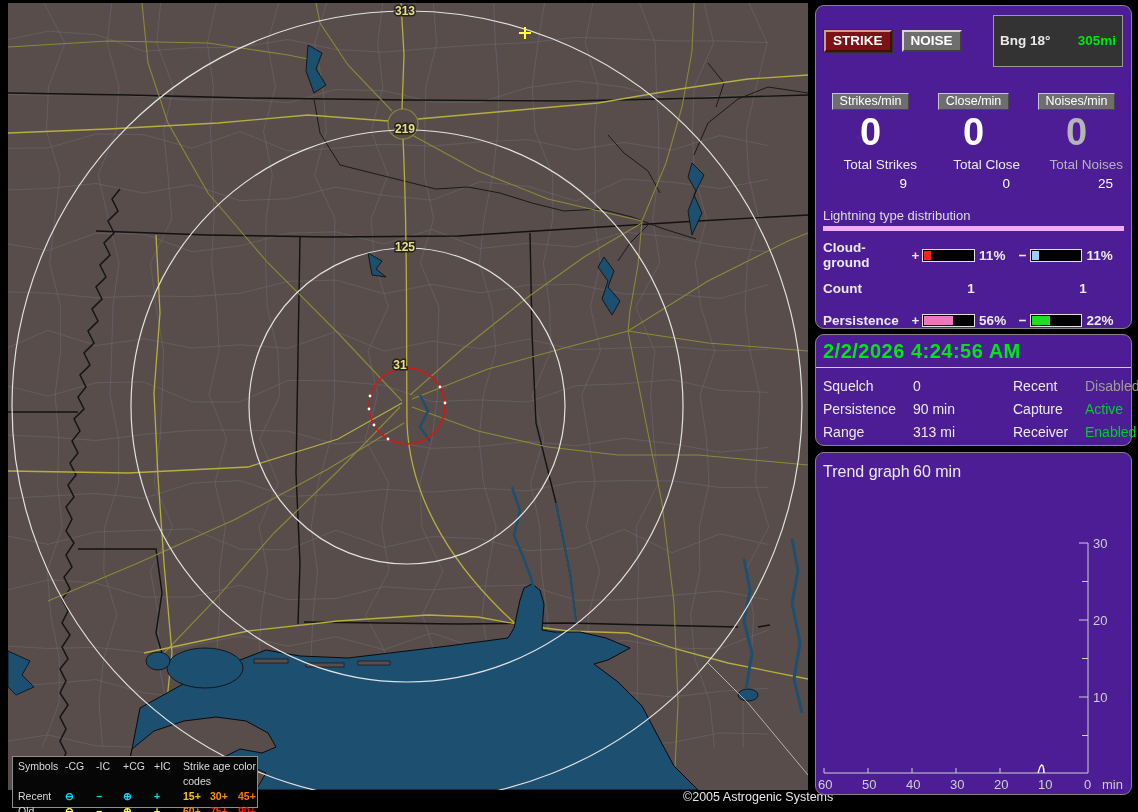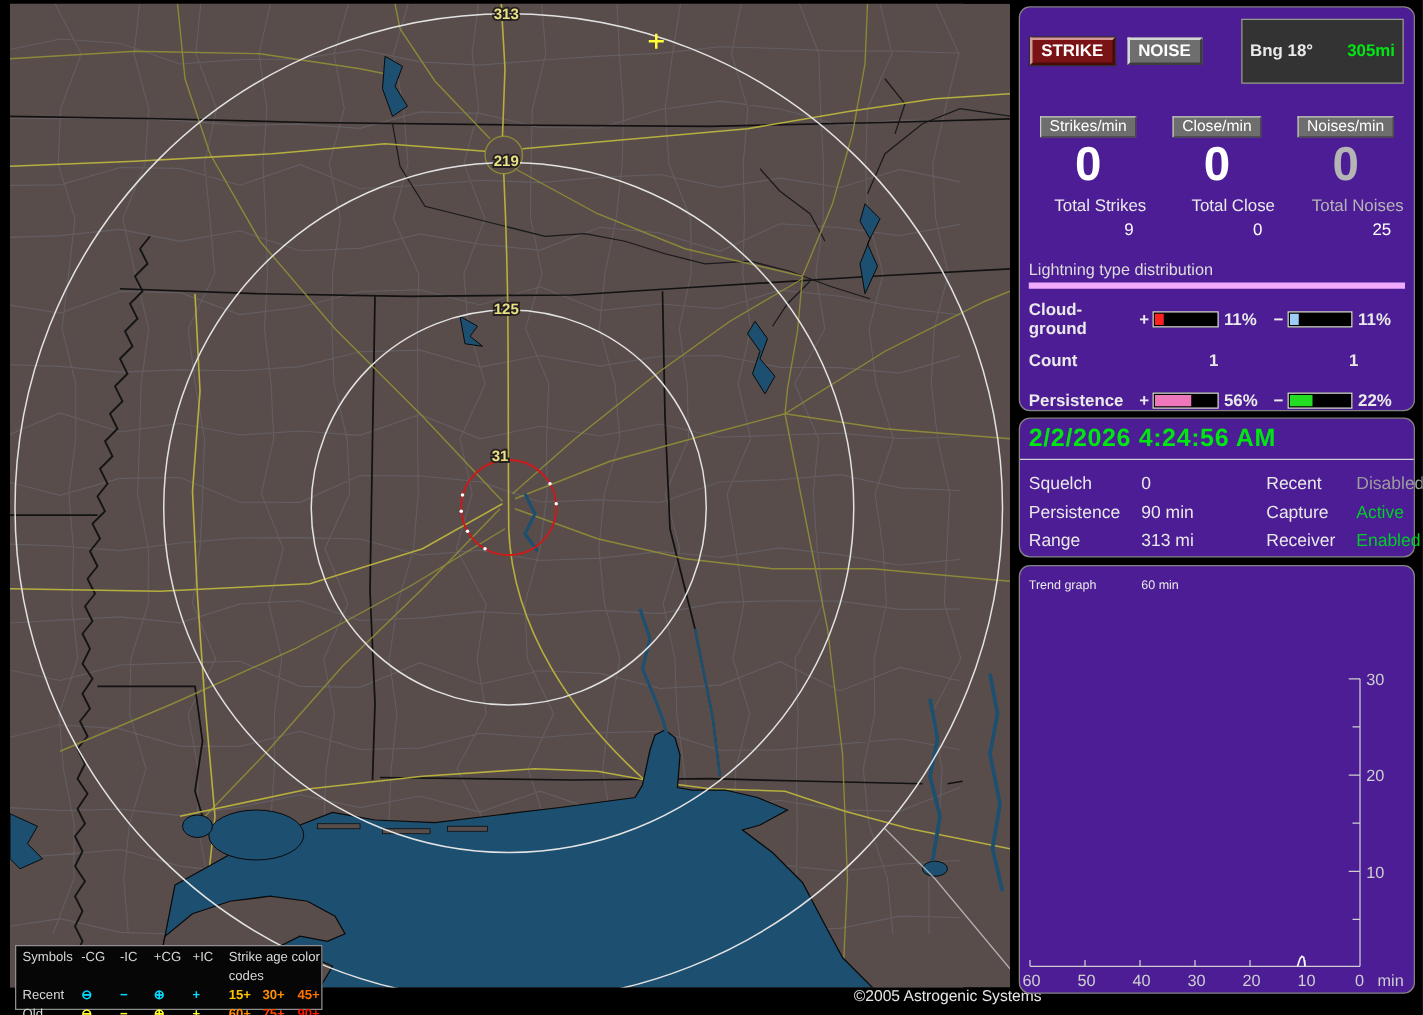--- a/index.html
+++ b/index.html
@@ -49,21 +49,21 @@
   .pct{width:40px;}
   .crow{display:grid;grid-template-columns:92px 112px 112px;margin-top:11px;font-size:13.5px;font-weight:bold;}
   .crow .cv{text-align:center;}
   .gap{margin-top:17px;}
   
   .dt{color:#00e613;font-size:20px;font-weight:bold;padding:5px 7px 4px;border-bottom:1px solid #cfcfcf;letter-spacing:.5px;}
   .srows{padding:10px 7px;font-size:14px;display:grid;grid-template-columns:90px 100px 72px auto;row-gap:7px;}
   .green{color:#00cd28;} .gray{color:#9d9d9d;}
   
   .srows2{padding:10px 7px 0;font-size:14px;display:grid;grid-template-columns:90px 70px 80px auto;row-gap:7px;}
-  .trow{padding:10px 7px 0;font-size:10px;display:flex;}
+  .trow{padding:10px 7px 0;font-size:16px;display:flex;}
   .trow .tl{width:90px;}
   .trend{position:absolute;left:2px;top:82px;}
 </style>
 </head>
 <body>
 
 <div class="map-wrap">
 <svg width="800" height="787" viewBox="0 0 800 787">
 
   <rect x="0" y="0" width="800" height="787" fill="#584d4b"></rect>

